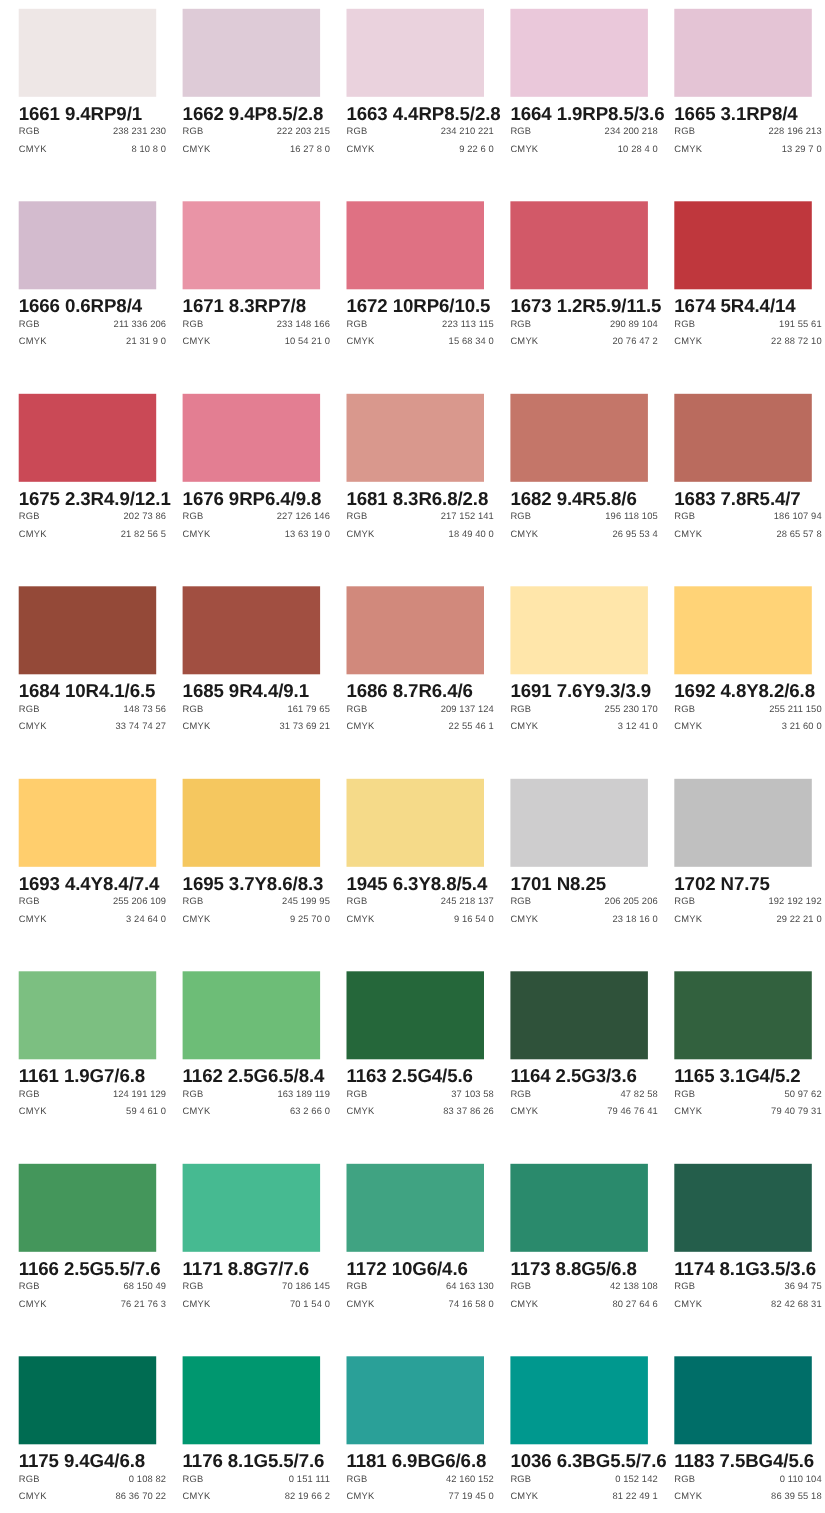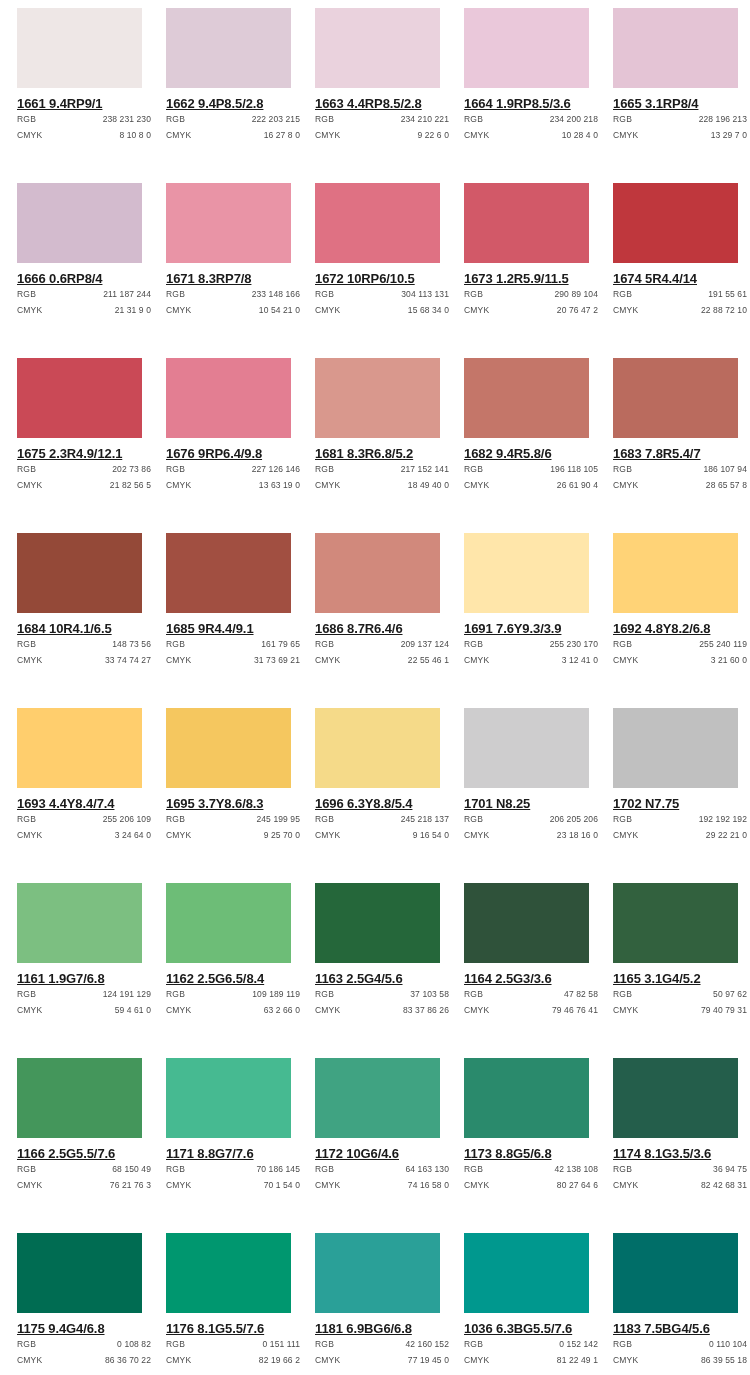--- a/index.html
+++ b/index.html
@@ -35,27 +35,26 @@
     width: 125px;
     height: 80px;
     display: block;
     background: #ffffff;
   }
   .swatch-info {
     width: 134px;
     padding-top: 9px;
   }
   .swatch-code {
-    font-size: 13px;
+    font-size: 17px;
     font-weight: bold;
     letter-spacing: -0.1px;
     color: #1a1a1a;
     white-space: nowrap;
     line-height: 13px;
-    text-decoration: underline;
   }
   .value-row {
     display: flex;
     justify-content: space-between;
     align-items: baseline;
     font-size: 8.5px;
     color: #4a4a4a;
     line-height: 13px;
     margin-top: 3px;
     white-space: nowrap;
@@ -141,21 +140,21 @@
           <span class="value-nums">13 29 7 0</span>
         </div>
       </div>
     </div>
     <div class="swatch-cell">
       <div class="swatch-chip" style="background: rgb(211, 187, 206);"></div>
       <div class="swatch-info">
         <div class="swatch-code">1666 0.6RP8/4</div>
         <div class="value-row">
           <span class="value-label">RGB</span>
-          <span class="value-nums">211 187 244</span>
+          <span class="value-nums">211 336 206</span>
         </div>
         <div class="value-row">
           <span class="value-label">CMYK</span>
           <span class="value-nums">21 31 9 0</span>
         </div>
       </div>
     </div>
     <div class="swatch-cell">
       <div class="swatch-chip" style="background: rgb(233, 148, 166);"></div>
       <div class="swatch-info">
@@ -169,21 +168,21 @@
           <span class="value-nums">10 54 21 0</span>
         </div>
       </div>
     </div>
     <div class="swatch-cell">
       <div class="swatch-chip" style="background: rgb(223, 113, 131);"></div>
       <div class="swatch-info">
         <div class="swatch-code">1672 10RP6/10.5</div>
         <div class="value-row">
           <span class="value-label">RGB</span>
-          <span class="value-nums">304 113 131</span>
+          <span class="value-nums">223 113 115</span>
         </div>
         <div class="value-row">
           <span class="value-label">CMYK</span>
           <span class="value-nums">15 68 34 0</span>
         </div>
       </div>
     </div>
     <div class="swatch-cell">
       <div class="swatch-chip" style="background: rgb(210, 89, 104);"></div>
       <div class="swatch-info">
@@ -236,42 +235,42 @@
         </div>
         <div class="value-row">
           <span class="value-label">CMYK</span>
           <span class="value-nums">13 63 19 0</span>
         </div>
       </div>
     </div>
     <div class="swatch-cell">
       <div class="swatch-chip" style="background: rgb(217, 152, 141);"></div>
       <div class="swatch-info">
-        <div class="swatch-code">1681 8.3R6.8/5.2</div>
+        <div class="swatch-code">1681 8.3R6.8/2.8</div>
         <div class="value-row">
           <span class="value-label">RGB</span>
           <span class="value-nums">217 152 141</span>
         </div>
         <div class="value-row">
           <span class="value-label">CMYK</span>
           <span class="value-nums">18 49 40 0</span>
         </div>
       </div>
     </div>
     <div class="swatch-cell">
       <div class="swatch-chip" style="background: rgb(196, 118, 105);"></div>
       <div class="swatch-info">
         <div class="swatch-code">1682 9.4R5.8/6</div>
         <div class="value-row">
           <span class="value-label">RGB</span>
           <span class="value-nums">196 118 105</span>
         </div>
         <div class="value-row">
           <span class="value-label">CMYK</span>
-          <span class="value-nums">26 61 90 4</span>
+          <span class="value-nums">26 95 53 4</span>
         </div>
       </div>
     </div>
     <div class="swatch-cell">
       <div class="swatch-chip" style="background: rgb(186, 107, 94);"></div>
       <div class="swatch-info">
         <div class="swatch-code">1683 7.8R5.4/7</div>
         <div class="value-row">
           <span class="value-label">RGB</span>
           <span class="value-nums">186 107 94</span>
@@ -337,21 +336,21 @@
           <span class="value-nums">3 12 41 0</span>
         </div>
       </div>
     </div>
     <div class="swatch-cell">
       <div class="swatch-chip" style="background: rgb(255, 211, 119);"></div>
       <div class="swatch-info">
         <div class="swatch-code">1692 4.8Y8.2/6.8</div>
         <div class="value-row">
           <span class="value-label">RGB</span>
-          <span class="value-nums">255 240 119</span>
+          <span class="value-nums">255 211 150</span>
         </div>
         <div class="value-row">
           <span class="value-label">CMYK</span>
           <span class="value-nums">3 21 60 0</span>
         </div>
       </div>
     </div>
     <div class="swatch-cell">
       <div class="swatch-chip" style="background: rgb(255, 206, 109);"></div>
       <div class="swatch-info">
@@ -376,21 +375,21 @@
         </div>
         <div class="value-row">
           <span class="value-label">CMYK</span>
           <span class="value-nums">9 25 70 0</span>
         </div>
       </div>
     </div>
     <div class="swatch-cell">
       <div class="swatch-chip" style="background: rgb(245, 218, 137);"></div>
       <div class="swatch-info">
-        <div class="swatch-code">1696 6.3Y8.8/5.4</div>
+        <div class="swatch-code">1945 6.3Y8.8/5.4</div>
         <div class="value-row">
           <span class="value-label">RGB</span>
           <span class="value-nums">245 218 137</span>
         </div>
         <div class="value-row">
           <span class="value-label">CMYK</span>
           <span class="value-nums">9 16 54 0</span>
         </div>
       </div>
     </div>
@@ -435,21 +434,21 @@
           <span class="value-nums">59 4 61 0</span>
         </div>
       </div>
     </div>
     <div class="swatch-cell">
       <div class="swatch-chip" style="background: rgb(109, 189, 119);"></div>
       <div class="swatch-info">
         <div class="swatch-code">1162 2.5G6.5/8.4</div>
         <div class="value-row">
           <span class="value-label">RGB</span>
-          <span class="value-nums">109 189 119</span>
+          <span class="value-nums">163 189 119</span>
         </div>
         <div class="value-row">
           <span class="value-label">CMYK</span>
           <span class="value-nums">63 2 66 0</span>
         </div>
       </div>
     </div>
     <div class="swatch-cell">
       <div class="swatch-chip" style="background: rgb(37, 103, 58);"></div>
       <div class="swatch-info">

